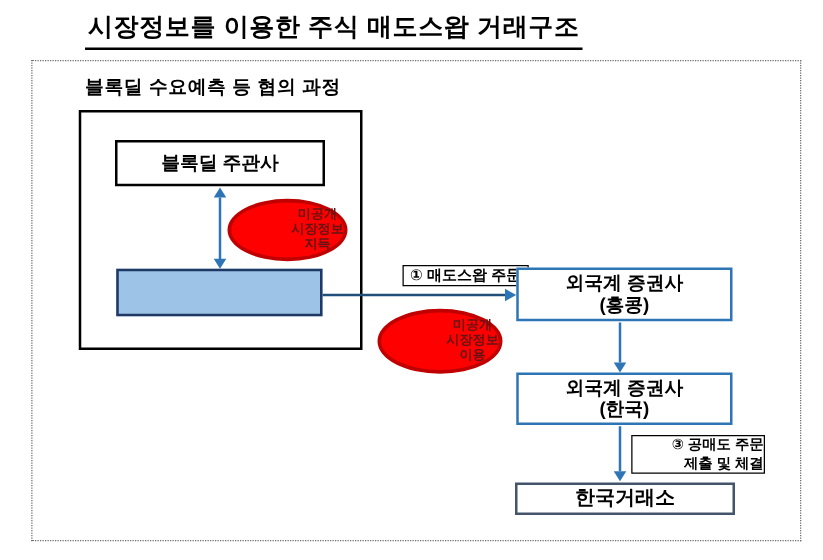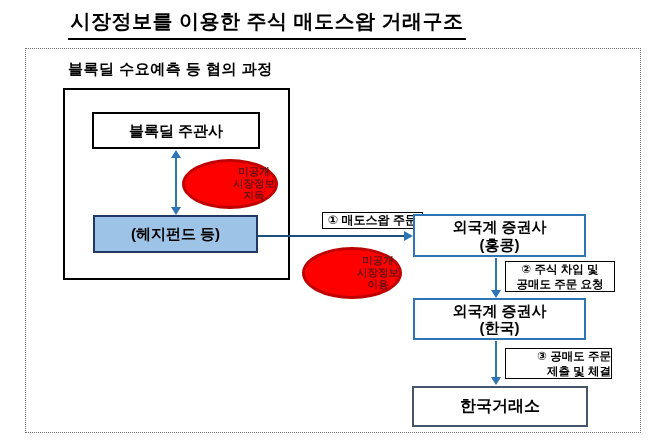--- a/index.html
+++ b/index.html
@@ -51,21 +51,21 @@
   .node {
     display: flex; flex-direction: column;
     align-items: center; justify-content: center;
     text-align: center; font-weight: bold;
     background: #fff; line-height: 1.15;
   }
   .box-underwriter { left: 92px; top: 112px; width: 168px; height: 37px; border: 2px solid #000; font-size: 15px; }
   .box-investor   { left: 93px; top: 215px; width: 165px; height: 38px; border: 2px solid #1F3864; background: #9DC3E6; font-size: 15px; }
   .box-hk  { left: 413px; top: 214px; width: 173px; height: 43px; border: 2px solid #2E75B6; font-size: 15px; }
   .box-kr  { left: 413px; top: 298px; width: 173px; height: 42px; border: 2px solid #2E75B6; font-size: 15px; }
-  .box-krx { left: 412px; top: 386px; width: 176px; height: 41px; border: 2px solid #44546A; font-size: 16px; }
+  .box-krx { left: 412px; top: 386px; width: 176px; height: 26px; border: 2px solid #44546A; font-size: 16px; }
 
   
   .badge {
     display: flex; align-items: center; justify-content: flex-end;
     text-align: center;
     border-radius: 50%;
     background: #FE0000;
     border: 3px solid #C00000;
     color: #641414;
     font-size: 10.5px; font-weight: bold; line-height: 1.12;
@@ -132,21 +132,20 @@
 
   <div class="abs badge badge-acquire">
     <span>
       <span>미공개</span><br>
       <span>시장정보</span><br>
       <span>지득</span>
     </span>
   </div>
 
   <div class="abs node box-investor">
-    <span>(헤지펀드 등)</span>
   </div>
 
   <div class="abs line-h h-line"></div>
   <div class="abs ah-right h-head"></div>
 
   <div class="abs step-label label-step1">
     <span>① 매도스왑 주문</span>
   </div>
 
   <div class="abs badge badge-use">
@@ -158,24 +157,20 @@
   </div>
 
   <div class="abs node box-hk">
     <span>외국계 증권사</span>
     <span>(홍콩)</span>
   </div>
 
   <div class="abs line-v d1-line"></div>
   <div class="abs ah-down d1-head"></div>
 
-  <div class="abs step-label label-step2">
-    <span>② 주식 차입 및</span>
-    <span>공매도 주문 요청</span>
-  </div>
 
   <div class="abs node box-kr">
     <span>외국계 증권사</span>
     <span>(한국)</span>
   </div>
 
   <div class="abs line-v d2-line"></div>
   <div class="abs ah-down d2-head"></div>
 
   <div class="abs step-label label-step3">

